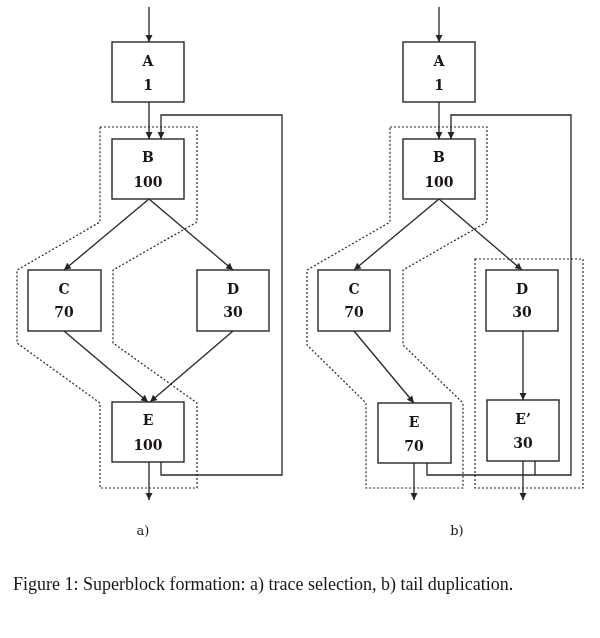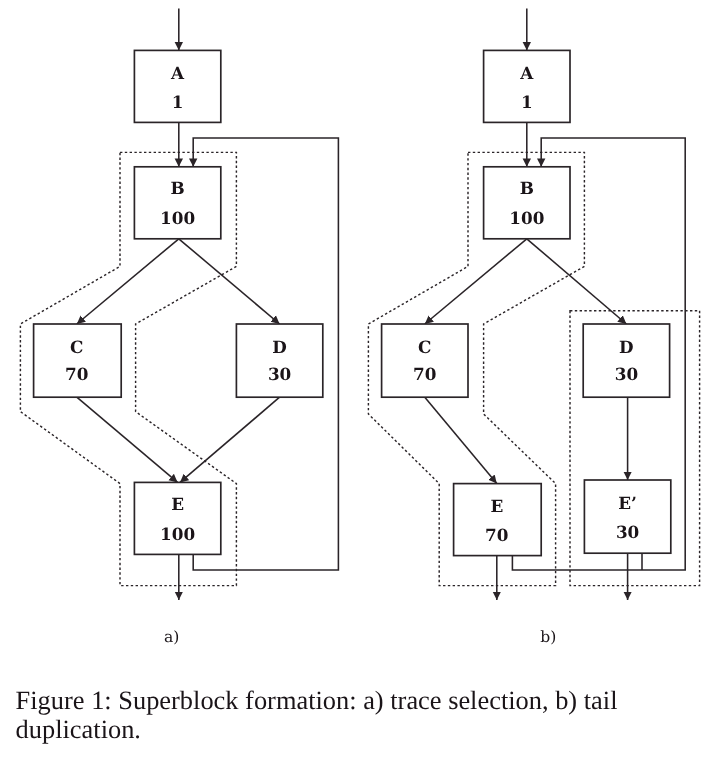--- a/index.html
+++ b/index.html
@@ -3,21 +3,21 @@
 <meta charset="utf-8">
 <style>
   html, body { margin: 0; padding: 0; background: #ffffff; }
   body { width: 600px; height: 638px; position: relative; overflow: hidden; }
   #figure { position: absolute; left: 0; top: 0; }
   .node-rect { fill: #ffffff; stroke: #2a2428; stroke-width: 1.4; }
   .node-name, .node-count { font-family: "DejaVu Serif", serif; font-weight: bold; font-size: 14px; fill: #1a1418; text-anchor: middle; }
   .edge { stroke: #2a2428; stroke-width: 1.3; fill: none; }
   .region { stroke: #2a2428; stroke-width: 1.2; stroke-dasharray: 2 2; fill: none; }
   .sub-label { font-family: "DejaVu Serif", serif; font-size: 13px; fill: #1a1418; text-anchor: middle; }
-  #caption { position: absolute; left: 13px; top: 572px; width: 580px; font-family: "Liberation Serif", serif; font-size: 22px; line-height: 24px; color: #1a1418; }
+  #caption { position: absolute; left: 13px; top: 572px; width: 580px; font-family: "Liberation Serif", serif; font-size: 18px; line-height: 24px; color: #1a1418; }
 </style>
 </head>
 <body>
 
 <svg id="figure" width="600" height="560" viewBox="0 0 600 560">
   <defs>
     <marker id="arrow" viewBox="0 0 10 10" refX="10" refY="5" markerWidth="7" markerHeight="9" markerUnits="userSpaceOnUse" orient="auto">
       <path d="M0,0 L10,5 L0,10 z" fill="#2a2428"></path>
     </marker>
   </defs>

